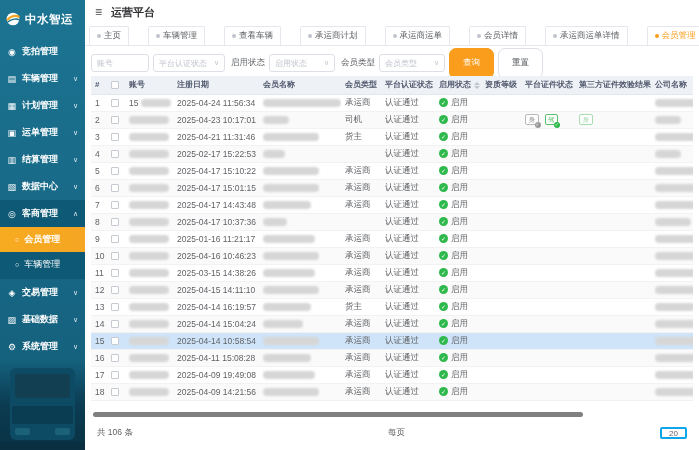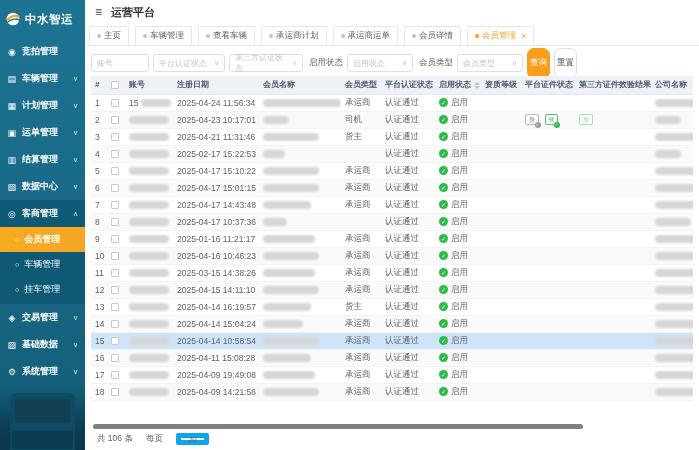--- a/index.html
+++ b/index.html
@@ -31,38 +31,38 @@
 
   
   .main{flex:1;display:flex;flex-direction:column;min-width:0;background:#f0f2f5}
   .topbar{height:24px;background:#fff;display:flex;align-items:center;gap:9px;padding:0 10px;flex-shrink:0}
   .topbar .ham{font-size:12px;color:#444;cursor:pointer;line-height:1}
   .topbar h1{font-size:11px;margin:0;color:#303133;font-weight:bold}
 
   .tabbar{height:22px;background:#fff;border-bottom:1px solid #e4e7ed;display:flex;
     align-items:flex-end;padding:2px 4px 0;flex-shrink:0}
   .tab{height:19px;display:flex;align-items:center;gap:3px;padding:0 7px;font-size:8.5px;
-    color:#606266;border:1px solid #e4e7ed;border-bottom:none;background:#fff;margin-right:6px;
+    color:#606266;border:1px solid #e4e7ed;border-bottom:none;background:#fff;margin-right:19px;
     border-radius:2px 2px 0 0;cursor:pointer;white-space:nowrap}
   .tab .tdot{width:4px;height:4px;border-radius:50%;background:#c0c4cc;flex-shrink:0}
   .tab.active{color:var(--accent)}
   .tab.active .tdot{background:var(--accent)}
   .tab .close{font-size:9px;color:var(--accent);margin-left:2px;line-height:1}
 
   .panel{flex:1;background:#fff;margin:0;padding:4px 6px 0;display:flex;flex-direction:column;min-height:0}
 
   .filters{display:flex;align-items:center;gap:4px;height:26px;flex-shrink:0}
   .inp{height:18px;border:1px solid #dcdfe6;border-radius:3px;font-size:8px;padding:0 5px;
     color:#606266;background:#fff;outline:none;font-family:"Liberation Sans",sans-serif}
   .inp::placeholder{color:#c0c4cc}
   .select{height:18px;border:1px solid #dcdfe6;border-radius:3px;display:flex;align-items:center;
     justify-content:space-between;padding:0 5px;font-size:8px;color:#c0c4cc;background:#fff;cursor:pointer}
   .select .sv{font-size:7px;color:#c0c4cc;margin-left:3px}
   .flabel{font-size:8.5px;color:#606266;white-space:nowrap;margin-left:2px}
-  .btn{height:31px;padding:0 2px;border-radius:7px;font-size:8.5px;display:flex;align-items:center;cursor:pointer;white-space:nowrap}
+  .btn{height:31px;padding:0 13px;border-radius:7px;font-size:8.5px;display:flex;align-items:center;cursor:pointer;white-space:nowrap}
   .btn.primary{background:var(--accent);color:#fff;border:1px solid var(--accent)}
   .btn.plain{background:#fff;border:1px solid #dcdfe6;color:#606266}
 
   .actions{display:flex;gap:11px;align-items:center;height:18px;margin:1px 0 2px;flex-shrink:0}
   .actions a{font-size:8.5px;color:var(--accent);text-decoration:none;cursor:pointer}
 
   .tablewrap{flex:1;overflow:hidden;min-height:0}
   table{border-collapse:collapse;table-layout:fixed;font-size:8.5px;color:#606266;width:654px}
   th{background:#eef1f6;font-weight:bold;color:#515a6e;height:18px;text-align:left;padding:0 4px;
     font-size:8px;white-space:nowrap;overflow:hidden;border-bottom:1px solid #e4e7ed}
@@ -83,23 +83,23 @@
     font-size:6.5px;padding:1px 2.5px;background:#fff;line-height:1.1}
   .badge.green{border-color:#5cc06a;color:#5cc06a}
   .badge.light{border-color:#a8dcb1;color:#a8dcb1}
   .badge .mc{position:absolute;right:-3px;bottom:-4px;width:6px;height:6px;border-radius:50%;
     background:#9a9a9a;color:#fff;font-size:4.5px;display:flex;align-items:center;justify-content:center}
   .badge.green .mc{background:var(--success)}
 
   .hscroll{height:8px;display:flex;align-items:center;padding:0 2px;flex-shrink:0;background:#fff}
   .hthumb{height:5px;border-radius:3px;background:#808080;width:82%;cursor:pointer}
 
-  .footerbar{height:20px;display:flex;align-items:center;justify-content:flex-start;gap:13px;
+  .footerbar{height:32px;display:flex;align-items:center;justify-content:space-between;gap:13px;
     font-size:8.5px;color:#606266;padding:0 6px 2px;background:#fff;flex-shrink:0}
-  .psize{border:5px solid #0ea5e9;border-radius:2px;padding:0 7px;height:12px;display:flex;
+  .psize{border:2px solid #0ea5e9;border-radius:2px;padding:0 7px;height:12px;display:flex;
     align-items:center;font-size:8px;cursor:pointer;color:#606266}
 </style>
 </head>
 <body>
 
 <div class="app">
   <aside class="sidebar">
     <div class="brand">
       <svg width="16" height="16" viewBox="0 0 24 24">
         <circle cx="12" cy="12" r="9.5" fill="#ffffff"></circle>
@@ -144,24 +144,20 @@
           <span class="chev">∧</span>
         </div>
         <div class="submenu">
           <div class="sub-item active">
             <span class="dot">○</span>
             <span>会员管理</span>
           </div>
           <div class="sub-item">
             <span class="dot">○</span>
             <span>车辆管理</span>
-          </div>
-          <div class="sub-item">
-            <span class="dot">○</span>
-            <span>挂车管理</span>
           </div>
         </div>
         <div class="menu-item">
           <span class="glyph">◈</span>
           <span>交易管理</span>
           <span class="chev">∨</span>
         </div>
         <div class="menu-item">
           <span class="glyph">▨</span>
           <span>基础数据</span>
@@ -209,36 +205,36 @@
           <span>承运商计划</span>
         </div>
         <div class="tab">
           <span class="tdot"></span>
           <span>承运商运单</span>
         </div>
         <div class="tab">
           <span class="tdot"></span>
           <span>会员详情</span>
         </div>
+        <div class="tab">
+          <span class="tdot"></span>
+          <span>承运商运单详情</span>
+        </div>
         <div class="tab active">
           <span class="tdot"></span>
           <span>会员管理</span>
           <span class="close">×</span>
         </div>
       </div>
 
     <div class="panel">
       <div class="filters">
         <input class="inp" style="width: 58px;" placeholder="账号">
         <div class="select" style="width:72px">
           <span>平台认证状态</span>
-          <span class="sv">∨</span>
-        </div>
-        <div class="select" style="width:74px">
-          <span>第三方认证状态</span>
           <span class="sv">∨</span>
         </div>
         <span class="flabel">启用状态</span>
         <div class="select" style="width:66px">
           <span>启用状态</span>
           <span class="sv">∨</span>
         </div>
         <span class="flabel">会员类型</span>
         <div class="select" style="width:66px">
           <span>会员类型</span>

